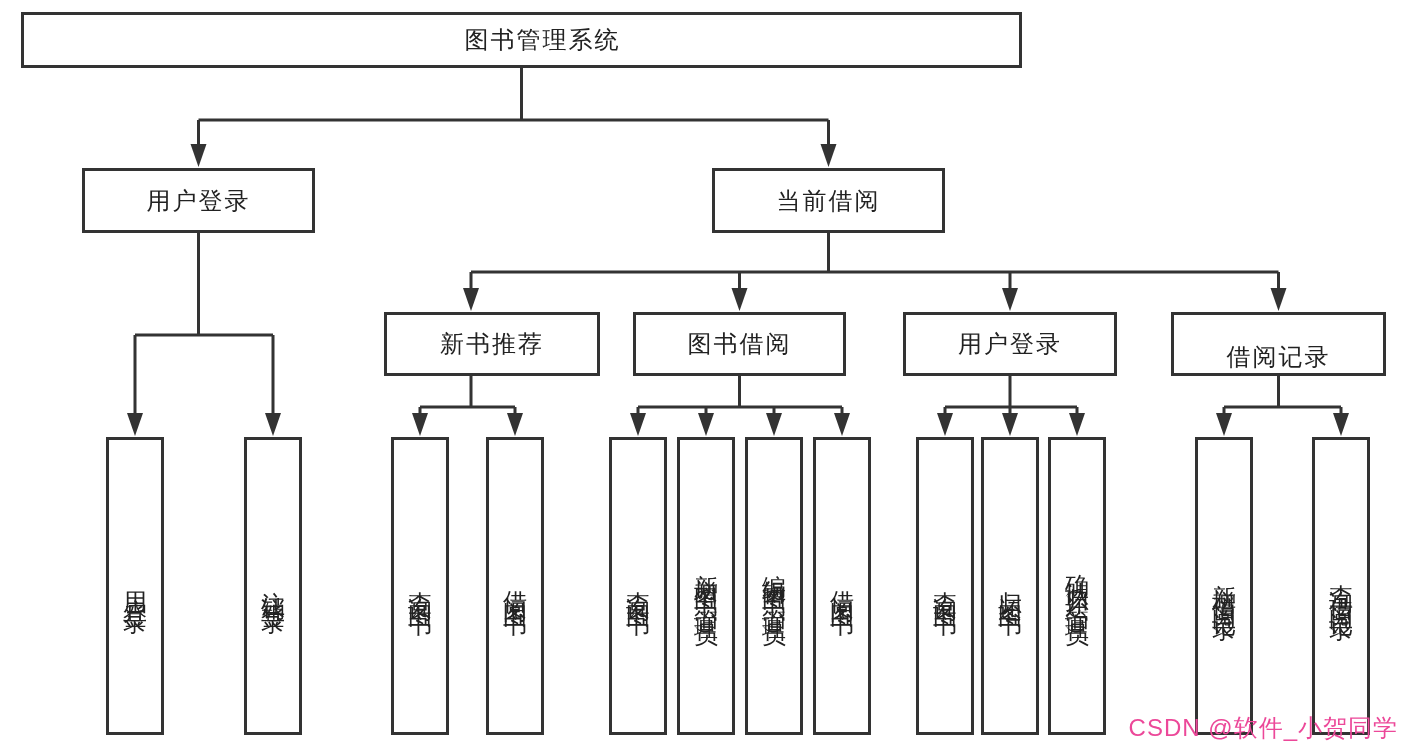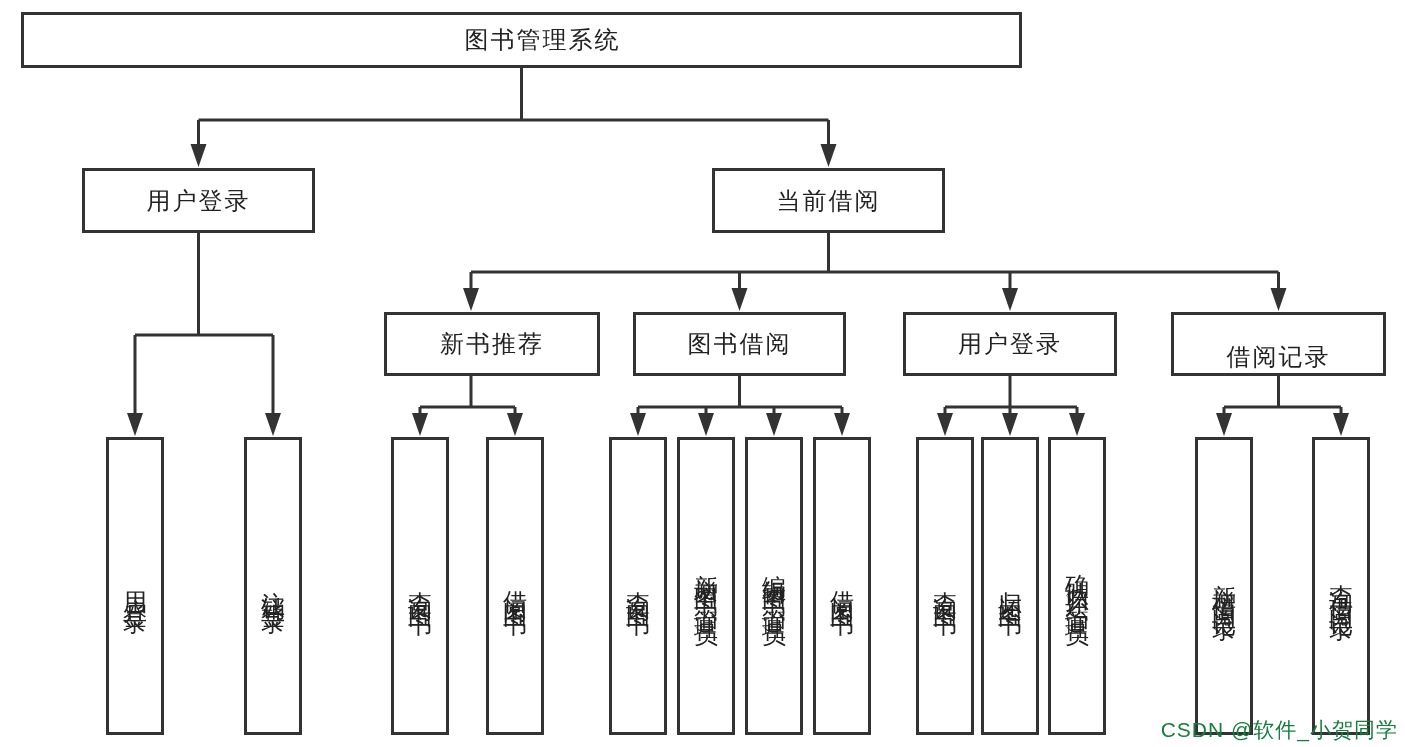--- a/index.html
+++ b/index.html
@@ -50,22 +50,22 @@
   #n-leaf-borrow-book-2       { left: 813px; }
   #n-leaf-query-book-3        { left: 916px; }
   #n-leaf-return-book         { left: 981px; }
   #n-leaf-confirm-return-admin{ left: 1048px; }
   #n-leaf-add-borrow-record   { left: 1195px; }
   #n-leaf-query-borrow-record { left: 1312px; }
   .watermark {
     position: absolute;
     right: 7px;
     bottom: 3px;
-    font-size: 21px;
-    color: #15803d;
+    font-size: 24px;
+    color: #ec4899;
     letter-spacing: 1px;
     white-space: nowrap;
     margin-top: 32px;
   }
 </style>
 </head>
 <body>
 
 <div class="canvas">
 

